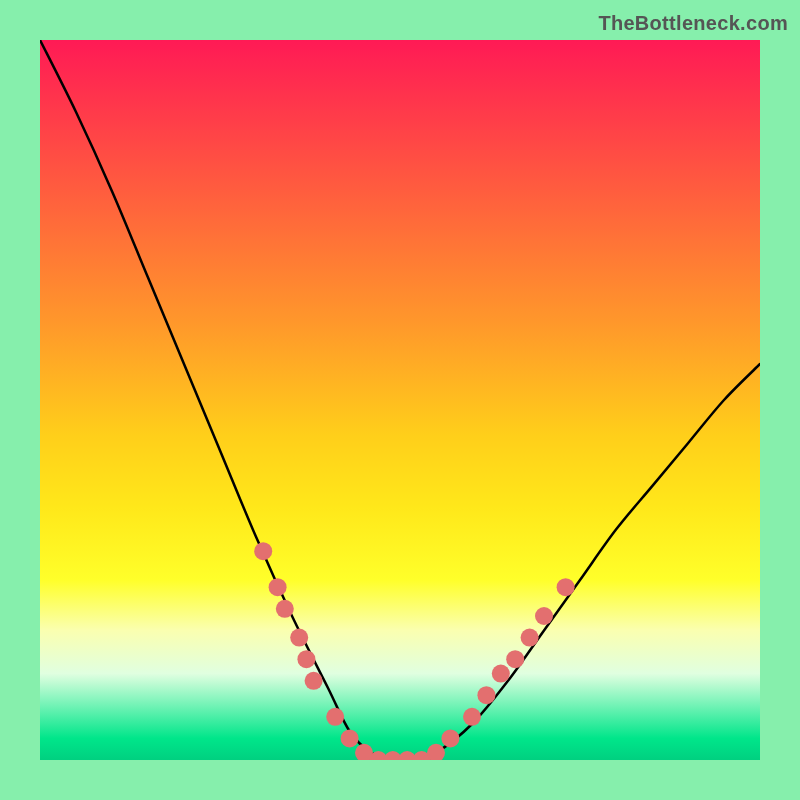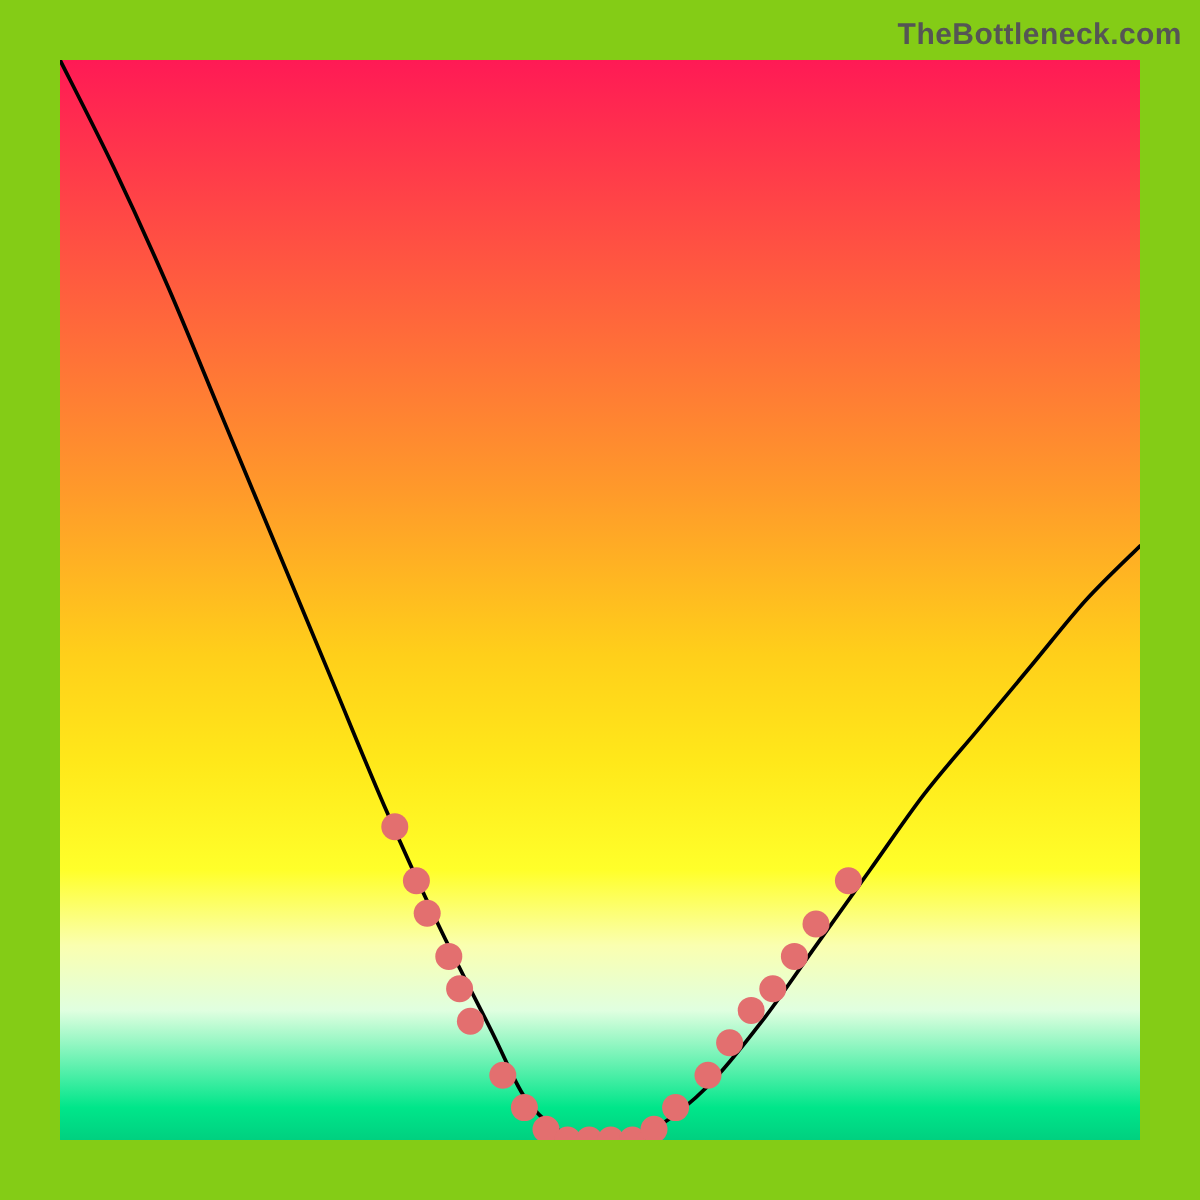--- a/index.html
+++ b/index.html
@@ -8,21 +8,21 @@
     width: 800px;
     height: 800px;
     overflow: hidden;
     background: #000;
     font-family: Arial, Helvetica, sans-serif;
   }
   .outer {
     position: relative;
     width: 800px;
     height: 800px;
-    background: #84cc16;
+    background: #86efac;
   }
   .plot-area {
     position: absolute;
     left: 40px;
     top: 40px;
     width: 720px;
     height: 720px;
     background: linear-gradient(to bottom,
       #ff1a55 0%,
       #ff3a4a 10%,

